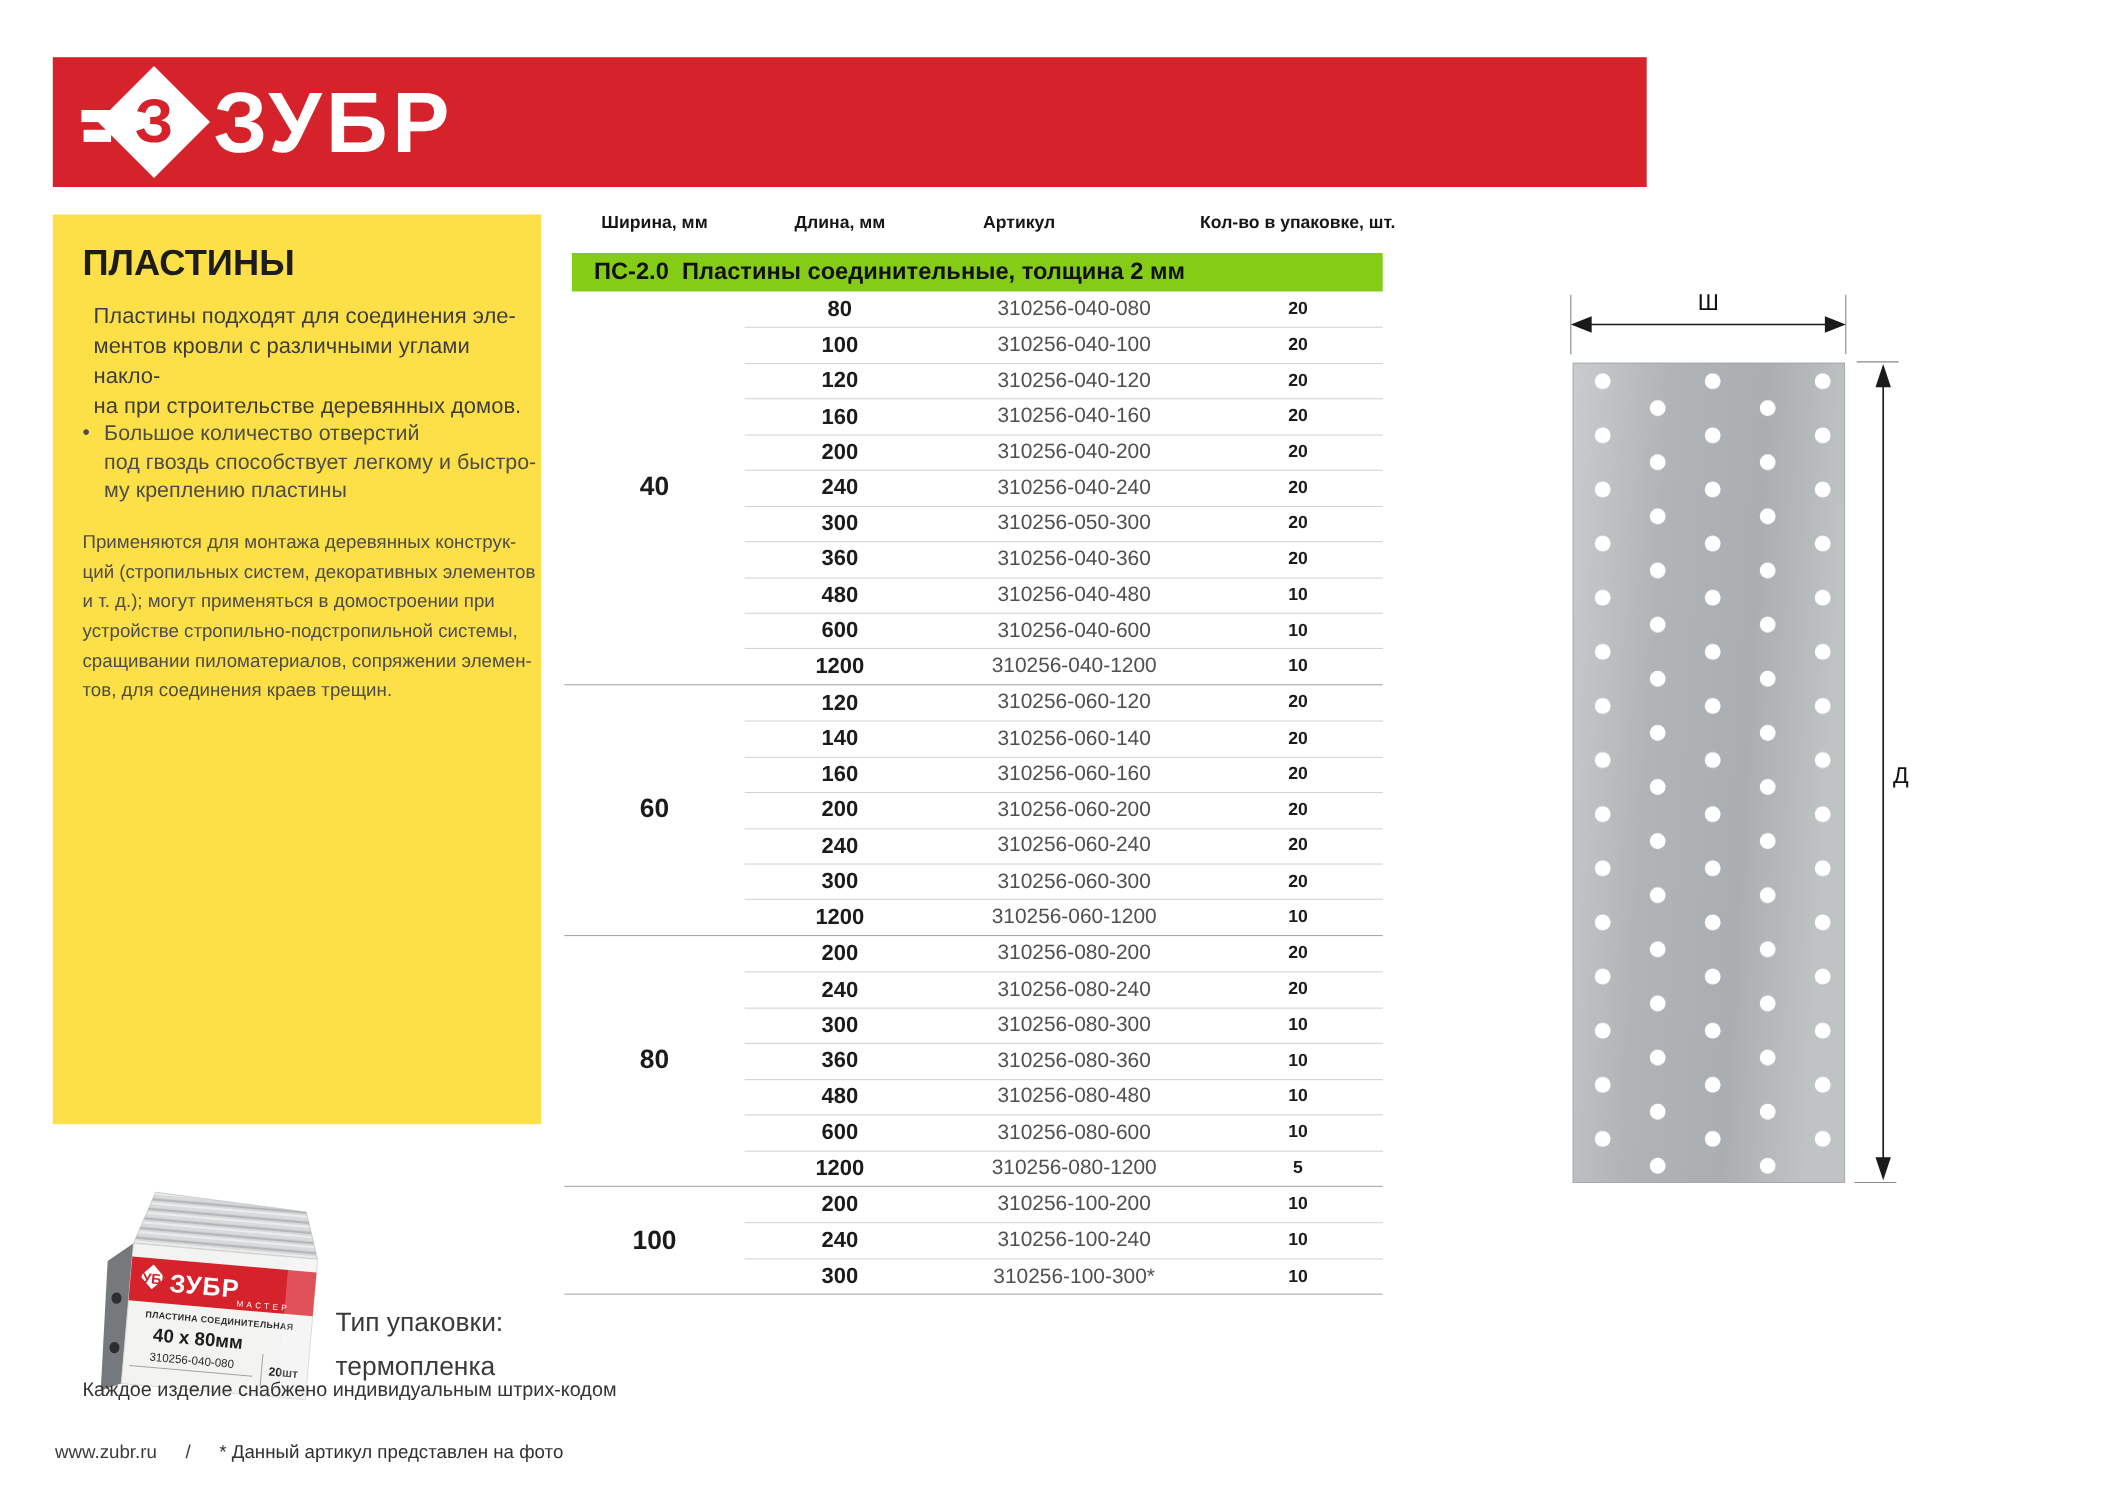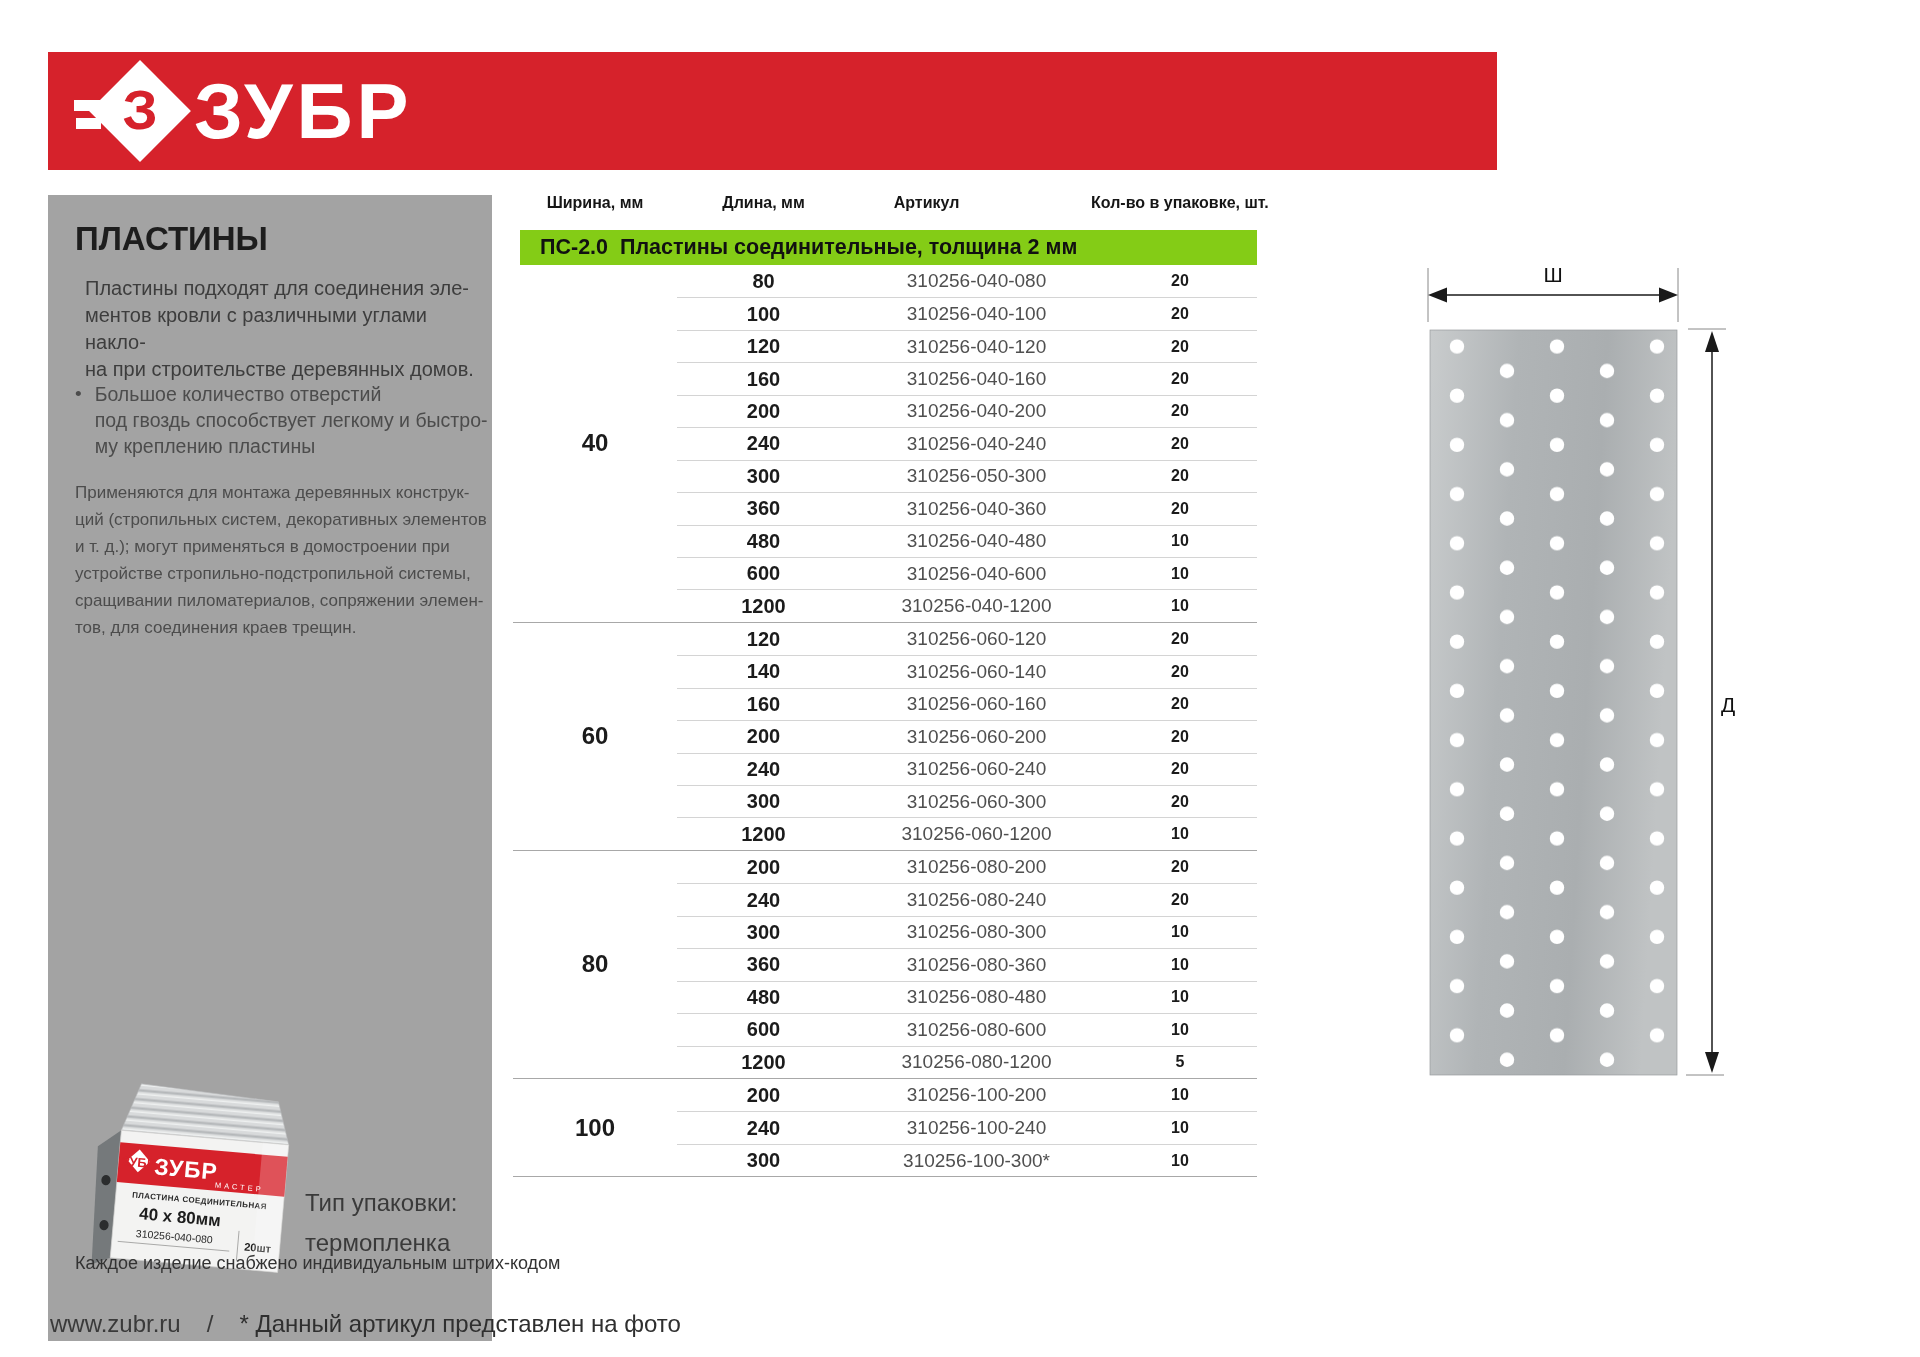--- a/index.html
+++ b/index.html
@@ -9,21 +9,21 @@
   .banner{position:absolute;left:48px;top:52px;width:1449px;height:118px;background:#d6222b;display:flex;align-items:center;}
   .logo{display:flex;align-items:center;gap:14px;margin-left:26px;}
   .logo-mark{position:relative;width:106px;height:104px;}
   .logo-diamond{position:absolute;left:30px;top:16px;width:72px;height:72px;background:#fff;transform:rotate(45deg);}
   .logo-z{position:absolute;left:30px;top:14px;width:72px;height:72px;display:flex;align-items:center;justify-content:center;font-size:56px;font-weight:bold;color:#d6222b;}
   .logo-bar1{position:absolute;left:0;top:41px;width:30px;height:11px;background:#fff;}
   .logo-bar2{position:absolute;left:2px;top:59px;width:25px;height:11px;background:#fff;}
   .logo-word{font-size:78px;font-weight:bold;color:#fff;letter-spacing:4px;line-height:1;}
 
   
-  .sidebar{position:absolute;left:48px;top:195px;width:444px;height:1146px;background:#a3a3a3;}
+  .sidebar{position:absolute;left:48px;top:195px;width:444px;height:827px;background:#fde047;}
   .sb-title{position:absolute;left:27px;top:25px;font-size:33px;font-weight:bold;color:#1d1d1d;}
   .sb-intro{position:absolute;left:37px;top:80px;font-size:20px;line-height:27px;color:#3d3d3d;white-space:pre-line;}
   .sb-bullet{position:absolute;left:27px;top:186px;display:flex;gap:13px;font-size:19.5px;line-height:26px;color:#4c4c4c;}
   .sb-bullet .dot{font-size:19px;line-height:26px;}
   .sb-bullet .btxt{white-space:pre-line;}
   .sb-desc{position:absolute;left:27px;top:284px;font-size:17px;line-height:27px;color:#4c4c4c;white-space:pre-line;}
   .pkg-caption{position:absolute;left:257px;top:988px;font-size:24px;line-height:40px;color:#3a3a3a;white-space:pre-line;}
   .barcode-note{position:absolute;left:27px;top:1058px;font-size:18px;color:#333;white-space:nowrap;}
   .pkg-svg{position:absolute;left:18px;top:880px;}
 
@@ -44,21 +44,21 @@
   .cell{text-align:center;}
   .cell.len{width:173px;font-size:20px;font-weight:bold;color:#1b1b1b;}
   .cell.art{width:253px;font-size:19px;color:#4f4f4f;}
   .cell.qty{width:154px;font-size:16px;font-weight:bold;color:#1b1b1b;}
 
   
   .diagram{position:absolute;left:1400px;top:210px;}
   .dim-label{font-size:21px;fill:#111;font-family:"Liberation Sans",sans-serif;}
 
   
-  .footer{position:absolute;left:50px;top:1310px;display:flex;gap:26px;font-size:24px;color:#3a3a3a;}
+  .footer{position:absolute;left:50px;top:1310px;display:flex;gap:26px;font-size:17px;color:#3a3a3a;}
   .footer .site{color:#3a3a3a;}
   .footer .note{color:#2f2f2f;}
 </style>
 </head>
 <body>
 
 <div class="banner">
   <div class="logo">
     <div class="logo-mark">
       <div class="logo-bar1"></div>

